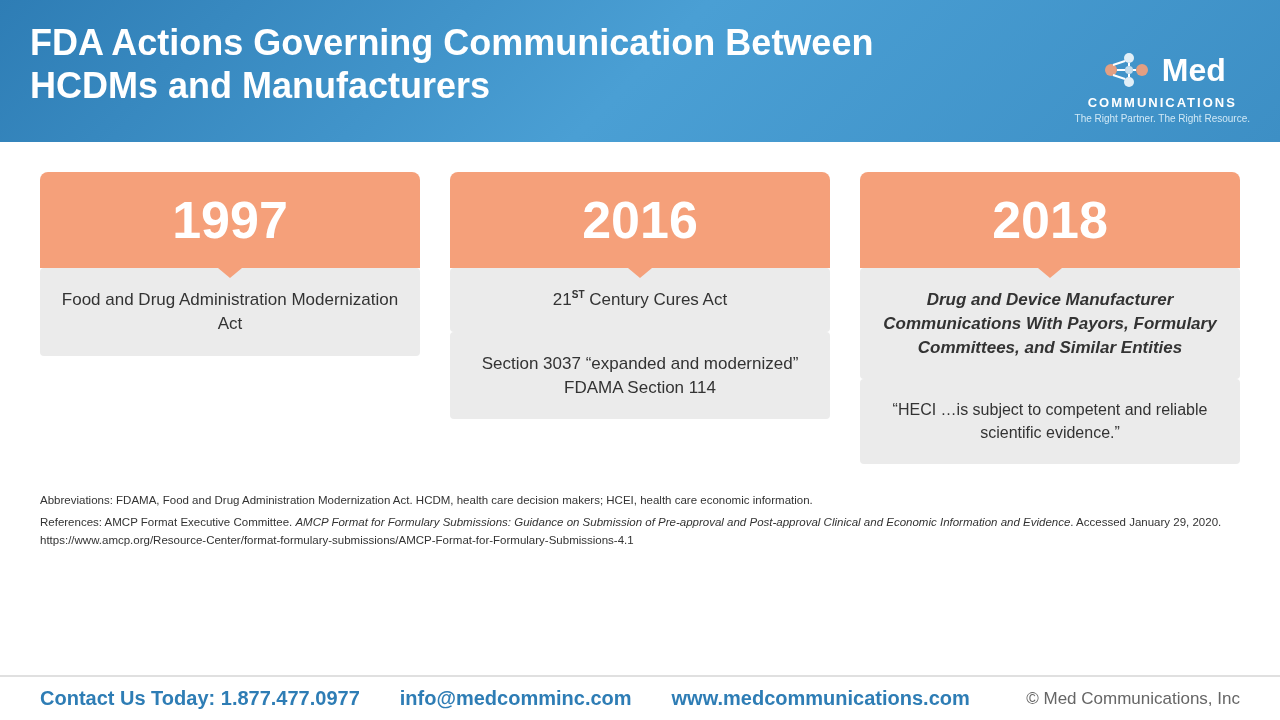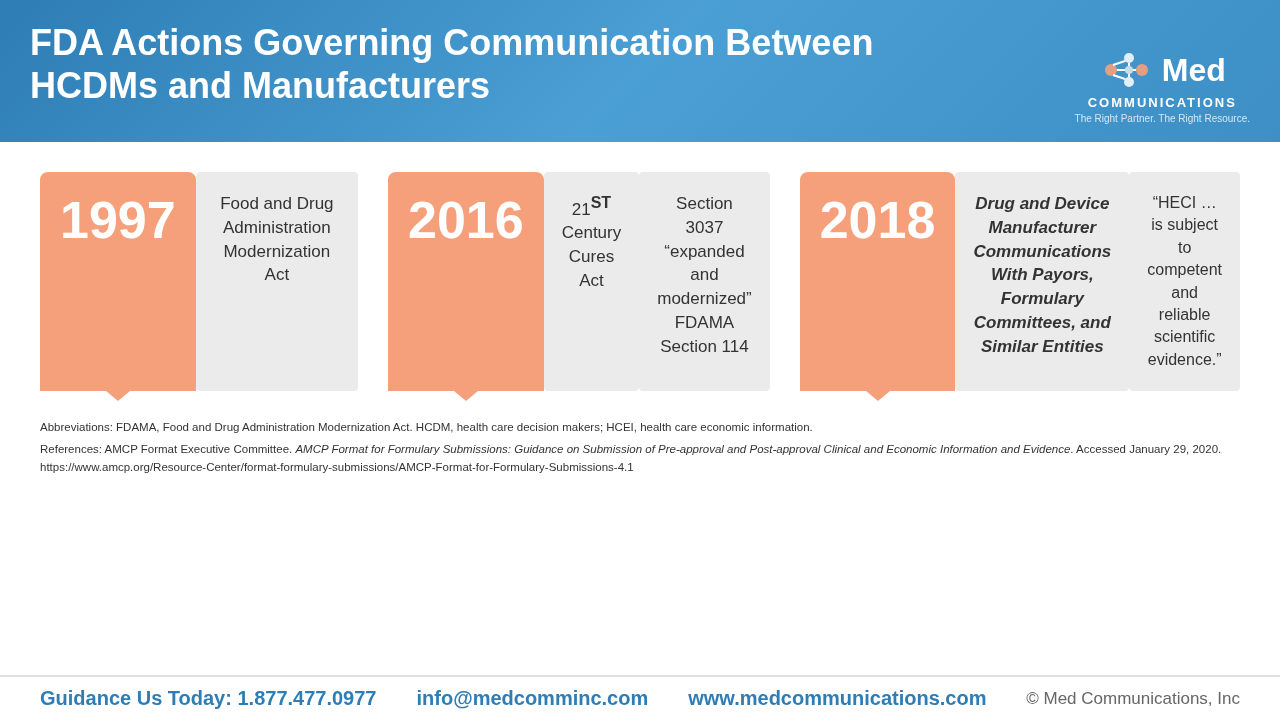--- a/index.html
+++ b/index.html
@@ -71,20 +71,21 @@
     
     .columns {
       display: flex;
       gap: 30px;
       justify-content: center;
     }
 
     .column {
       flex: 1;
       display: flex;
+      flex-direction: column;
     }
 
     
     .year-badge {
       background: #f5a07a;
       border-radius: 8px 8px 0 0;
       padding: 18px 20px;
       text-align: center;
       position: relative;
     }
@@ -122,21 +123,21 @@
     }
     .info-box-text.italic {
       font-style: italic;
       font-weight: bold;
     }
     .info-box-text.quote {
       font-size: 16px;
     }
 
     sup {
-      font-size: 16px;
+      font-size: 10px;
       font-weight: bold;
     }
 
     
     .footnotes {
       margin: 18px 40px 8px 40px;
       font-size: 11.5px;
       color: #333;
       line-height: 1.5;
     }
@@ -248,20 +249,20 @@
 <div class="footnotes">
   <div>Abbreviations:  FDAMA, Food and Drug Administration Modernization Act. HCDM, health care decision makers; HCEI, health care economic information.</div>
   <div class="footnotes-refs">
     <span>References: </span><span>AMCP Format Executive Committee. </span><em>AMCP Format for Formulary Submissions: Guidance on Submission of Pre-approval and Post-approval Clinical and Economic Information and Evidence</em><span>. Accessed January 29, 2020. https://www.amcp.org/Resource-Center/format-formulary-submissions/AMCP-Format-for-Formulary-Submissions-4.1</span>
   </div>
 </div>
 
 <div class="bottom-bar">
   <div class="contact-info">
     <span class="contact-text">
-      <span>Guidance Us Today: </span>
+      <span>Contact Us Today: </span>
       <span>1.877.477.0977</span>
     </span>
     <span class="contact-text">info@medcomminc.com</span>
     <span class="contact-text">www.medcommunications.com</span>
   </div>
   <div class="copyright">© Med Communications, Inc</div>
 </div>
 
 </body></html>

